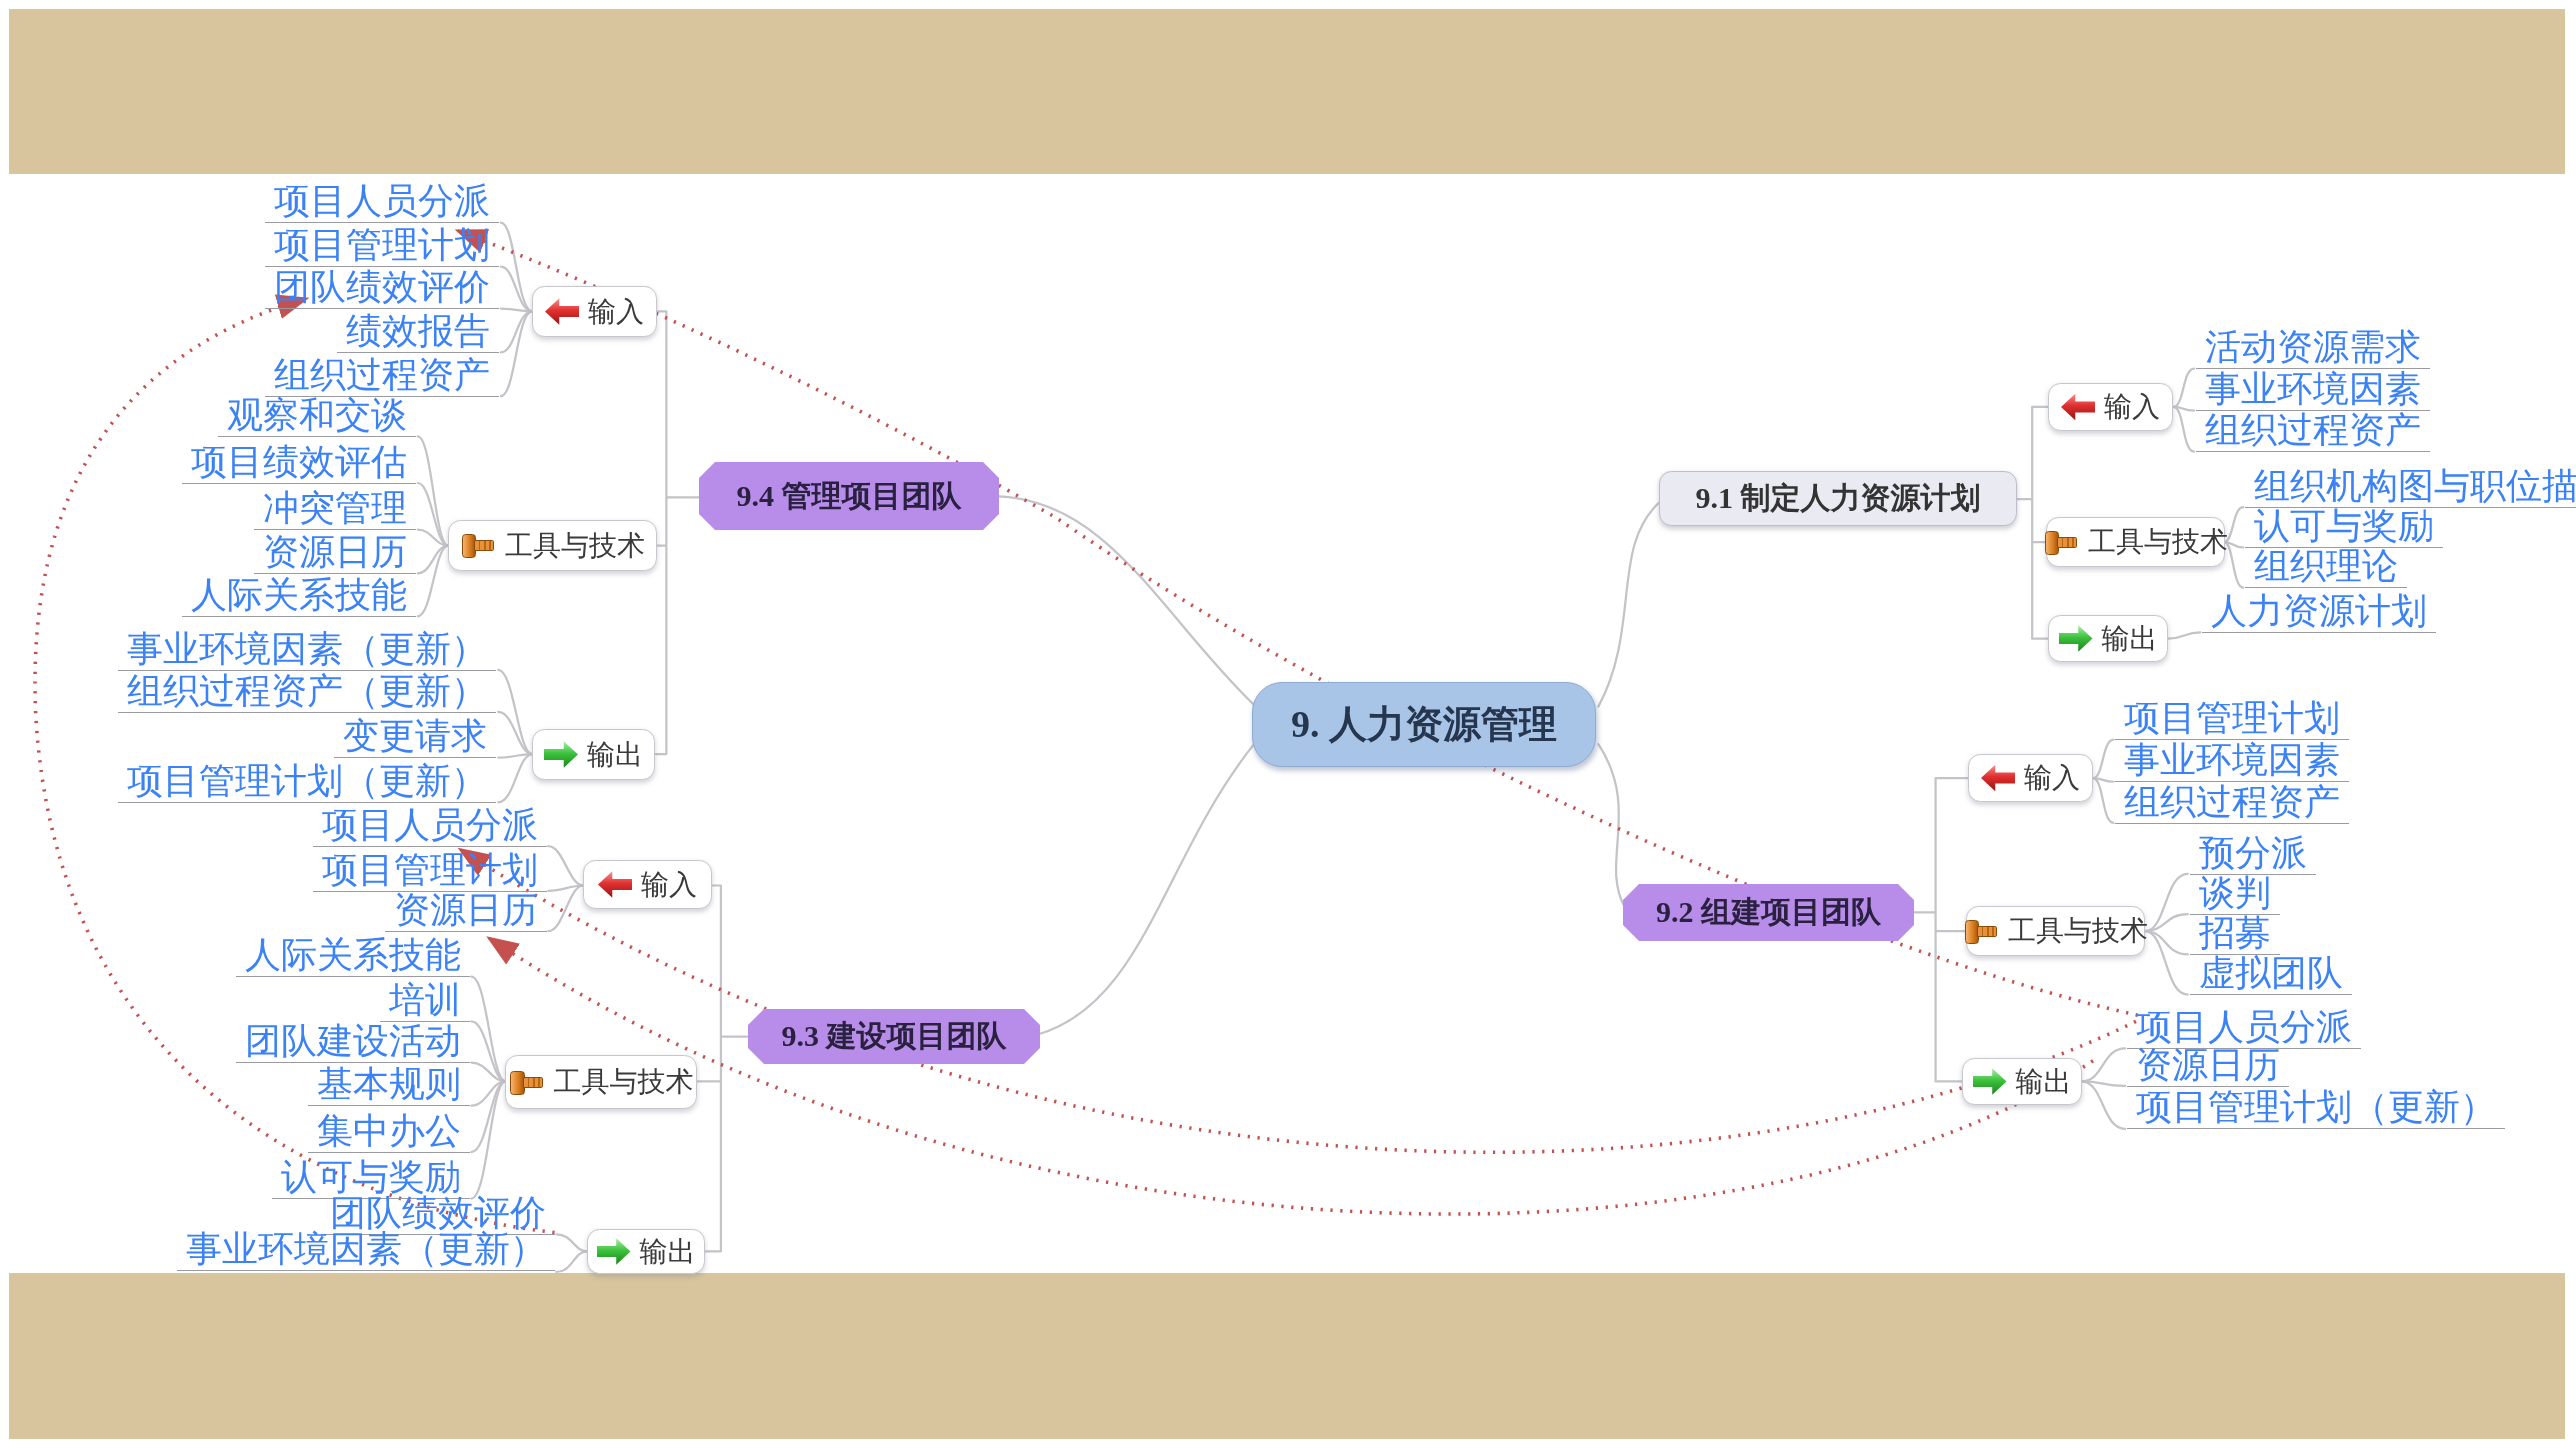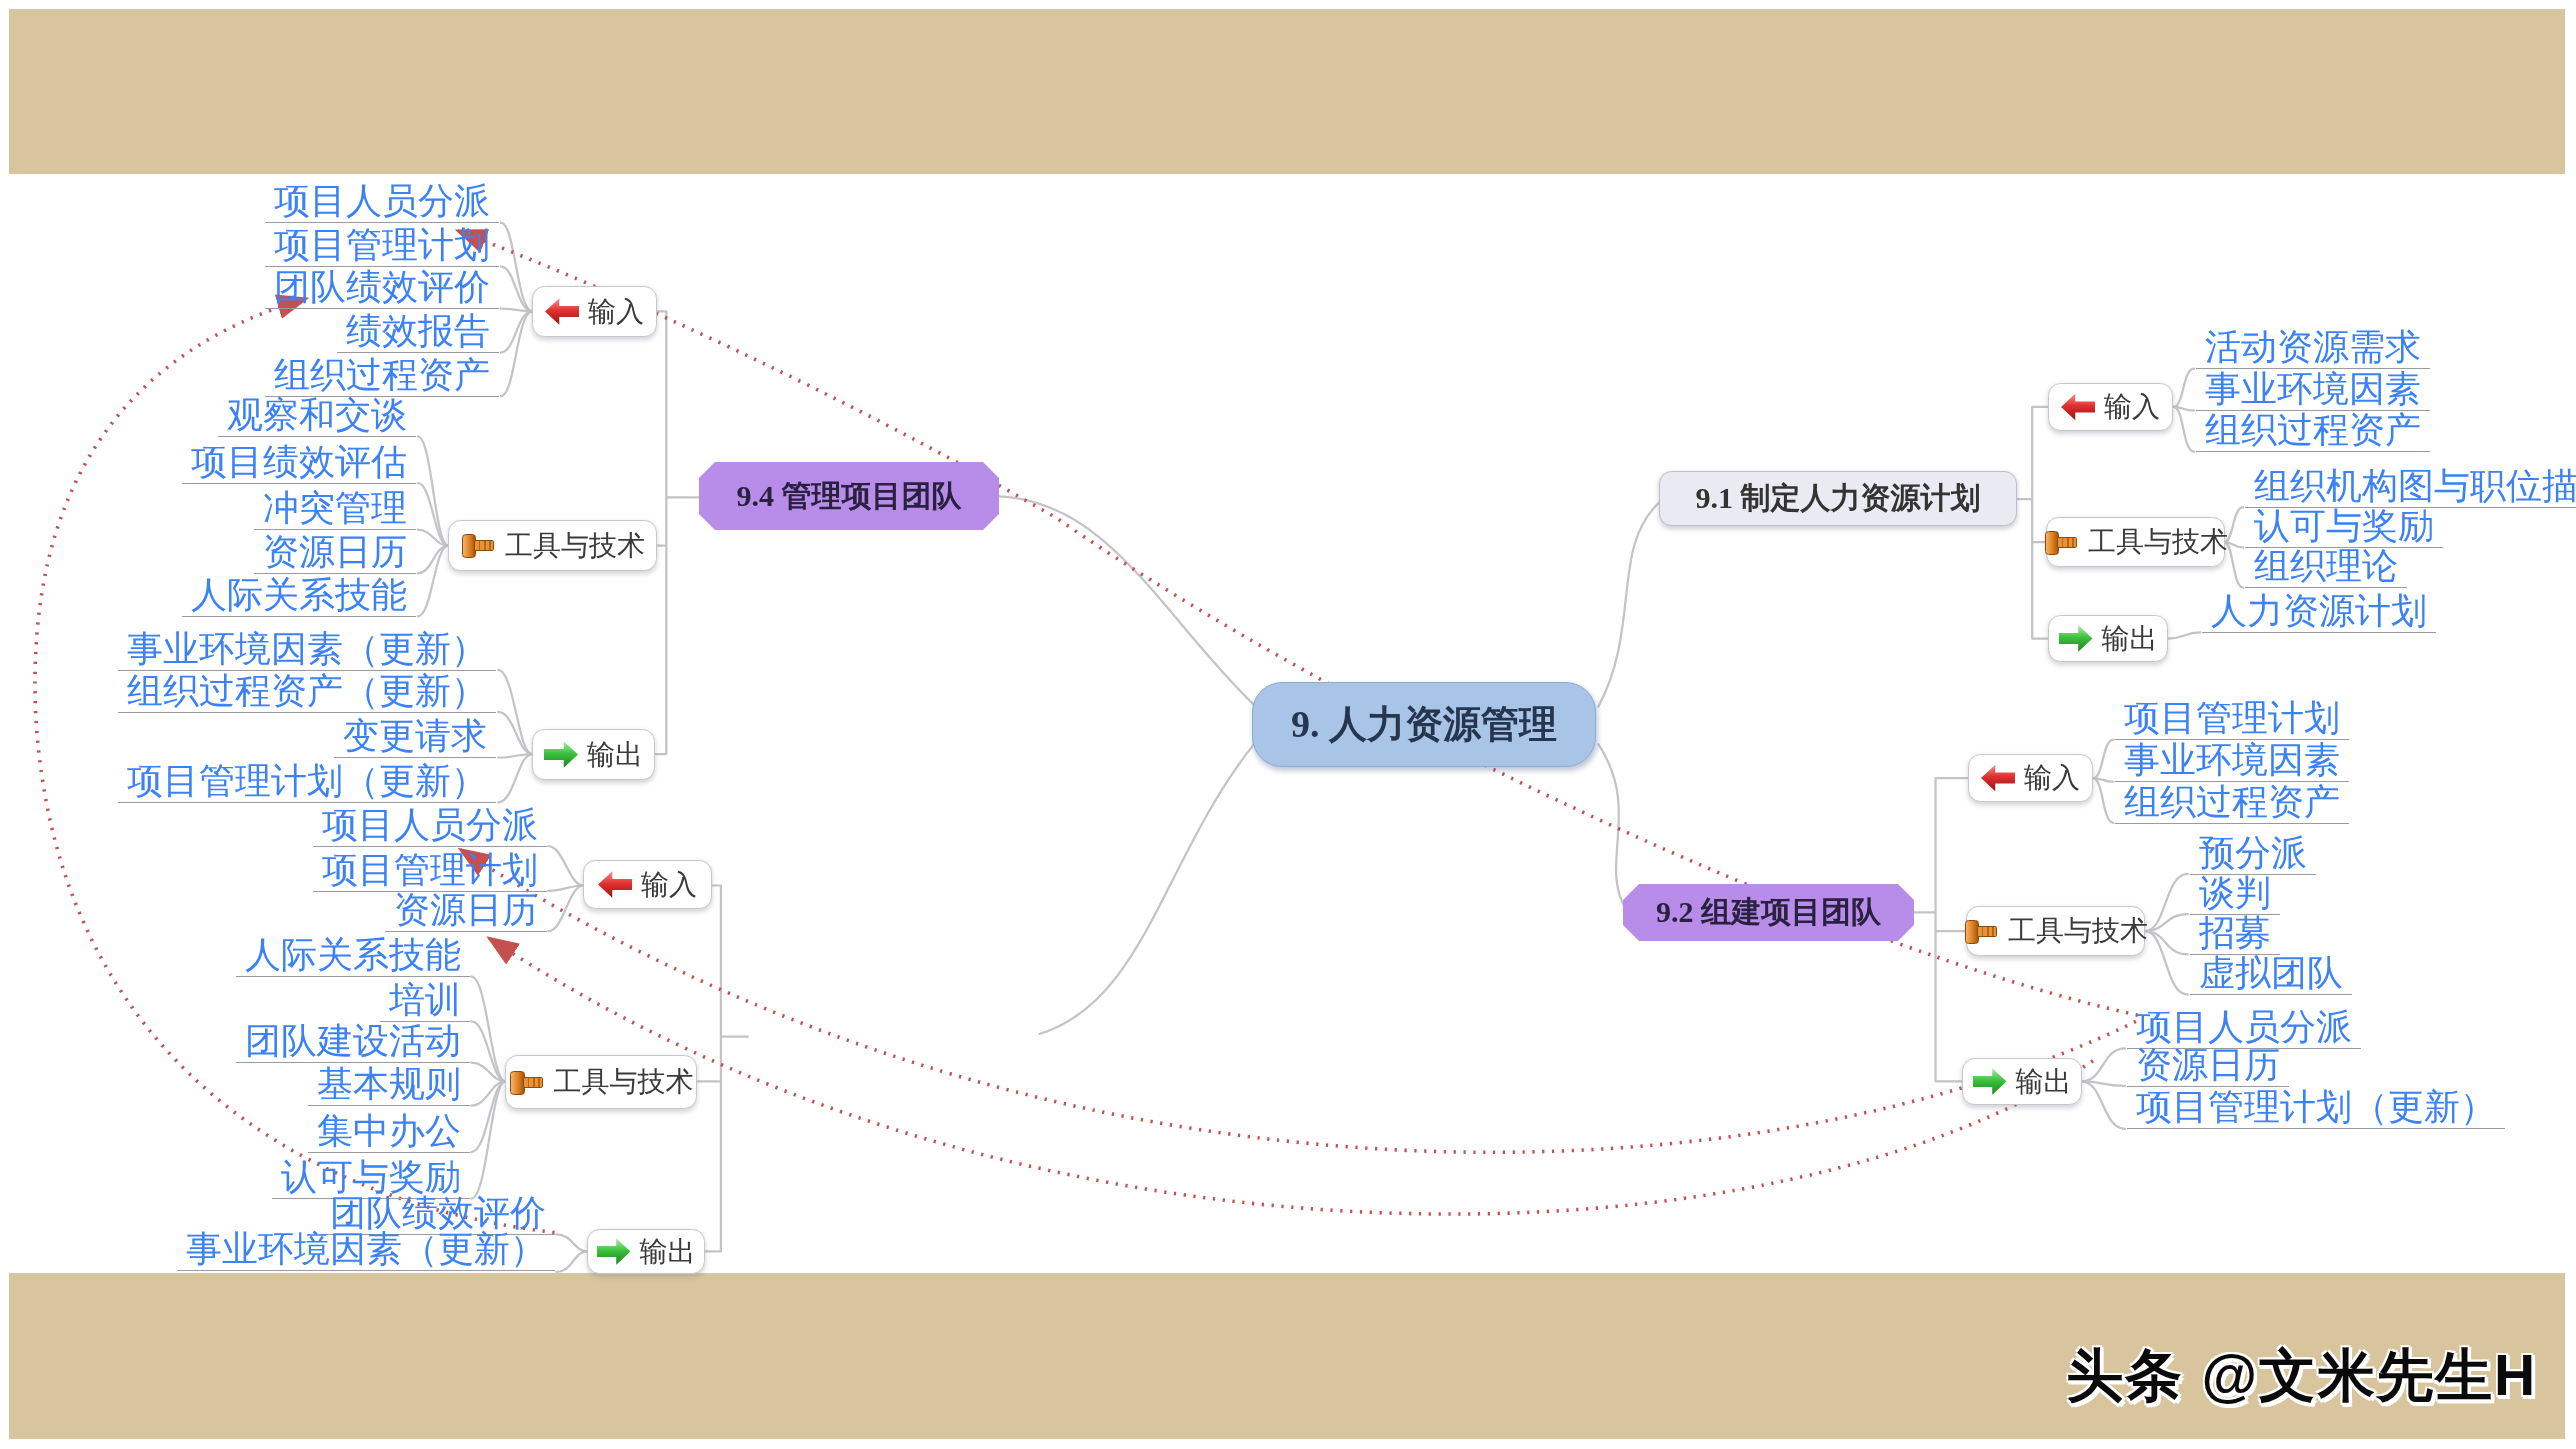--- a/index.html
+++ b/index.html
@@ -128,20 +128,21 @@
     <path class="dot" marker-end="url(#arr)" d="M2390,1135 C2050,1060 1500,800 1181,579 C940,440 700,330 512,258"></path>
     <path class="dot" marker-end="url(#arr)" d="M2388,1142 C1980,1340 1200,1390 515,950"></path>
     <path class="dot" marker-end="url(#arr)" d="M2340,1186 C1990,1420 1150,1450 547,1049"></path>
     <path class="dot" marker-end="url(#arr)" d="M620,1378 C300,1340 60,1150 40,800 C28,545 140,392 342,334"></path>
   </svg>
 
   <div class="center-node" style="left:1252px;top:682px;width:344px;height:85px">9. 人力资源管理</div>
 
   <div class="proc gray" style="left:1659px;top:471px;width:358px;height:55px">9.1 制定人力资源计划</div>
   <div class="proc" style="left:1623px;top:884px;width:291px;height:57px">9.2 组建项目团队</div>
+  <div class="proc" style="left:748px;top:1009px;width:292px;height:55px">9.3 建设项目团队</div>
   <div class="proc" style="left:699px;top:462px;width:300px;height:68px">9.4 管理项目团队</div>
 
   <div class="bb" style="left:532px;top:286px;width:125px;height:51px">
     <span class="ico ico-in"></span>
     <span>输入</span>
   </div>
   <div class="bb" style="left:448px;top:520px;width:209px;height:51px">
     <span class="ico ico-bolt"></span>
     <span>工具与技术</span>
   </div>
@@ -228,16 +229,15 @@
   <div class="leaf" style="left:2115px;top:742px">事业环境因素</div>
   <div class="leaf" style="left:2115px;top:784px">组织过程资产</div>
   <div class="leaf" style="left:2190px;top:835px">预分派</div>
   <div class="leaf" style="left:2190px;top:875px">谈判</div>
   <div class="leaf" style="left:2190px;top:915px">招募</div>
   <div class="leaf" style="left:2190px;top:955px">虚拟团队</div>
   <div class="leaf" style="left:2127px;top:1009px">项目人员分派</div>
   <div class="leaf" style="left:2127px;top:1047px">资源日历</div>
   <div class="leaf" style="left:2127px;top:1089px">项目管理计划（更新）</div>
 
-  <div class="watermark">头条 @文米先生H</div>
 
 </div>
 
 
 </body></html>

